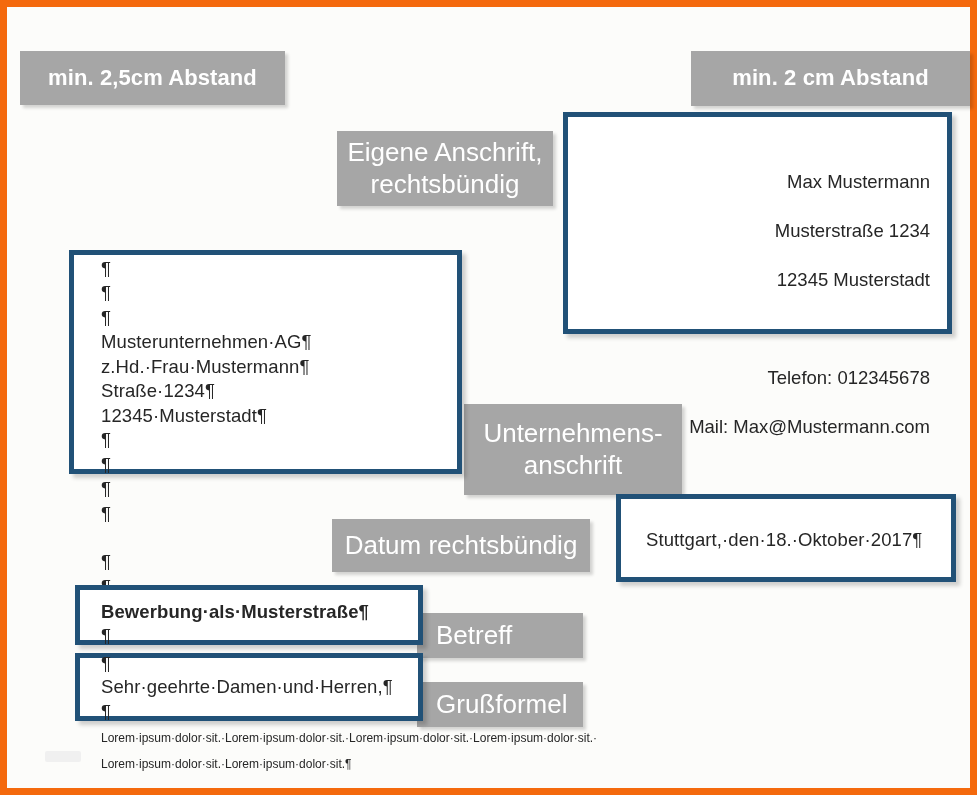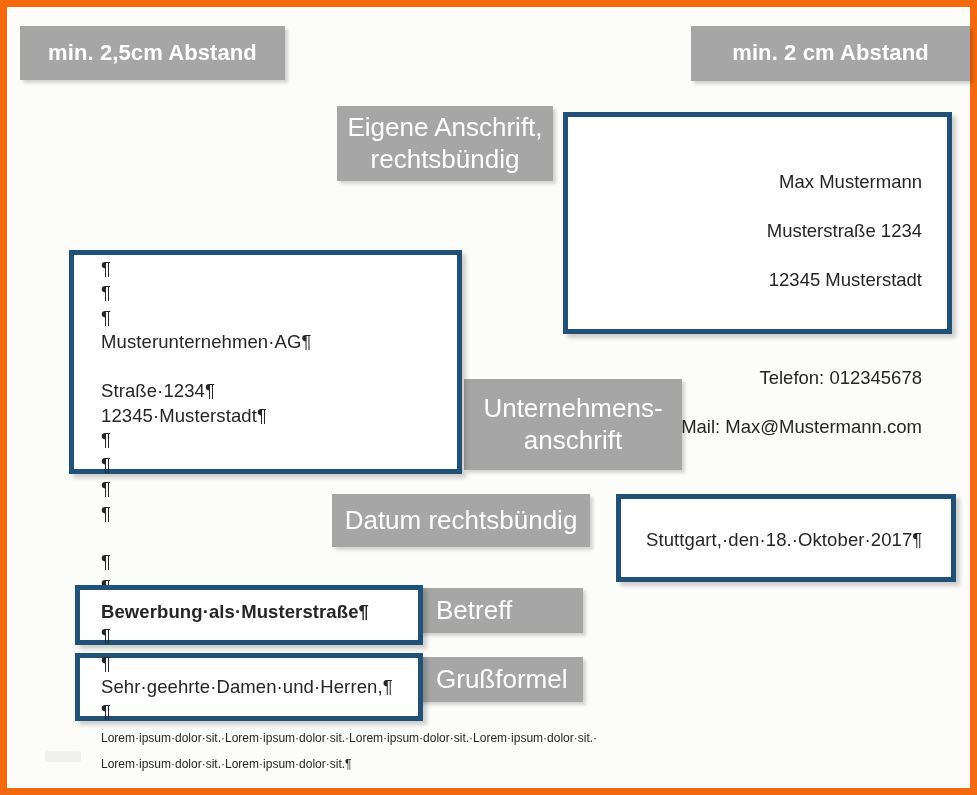--- a/index.html
+++ b/index.html
@@ -32,20 +32,21 @@
     position: absolute;
     background: #a6a6a6;
     color: #ffffff;
     display: flex;
     align-items: center;
     justify-content: center;
     text-align: center;
     line-height: 1.22;
     box-shadow: 3px 3px 3px rgba(0,0,0,0.16);
     white-space: pre-line;
+    margin-top: 25px;
   }
   .label.bold  { font-weight: bold; font-size: 22px; letter-spacing: .1px; }
   .label.light { font-weight: normal; font-size: 26px; }
 
   
   .wbox {
     position: absolute;
     background: #ffffff;
     border: 5px solid #215177;
     box-shadow: 4px 4px 4px rgba(0,0,0,0.18);
@@ -102,36 +103,37 @@
     <div class="label light" style="left:457px; top:372px; width:218px; height:91px;">Unternehmens-
 anschrift</div>
 
     <div class="label light" style="left:325px; top:487px; width:258px; height:53px;">Datum rechtsbündig</div>
 
     <div class="label light" style="left:410px; top:581px; width:166px; height:45px; justify-content:flex-start; padding-left:19px;">Betreff</div>
 
     <div class="label light" style="left:410px; top:650px; width:166px; height:45px; justify-content:flex-start; padding-left:19px;">Grußformel</div>
 
     <div class="wbox" style="left:556px; top:105px; width:389px; height:222px;">
-      <div class="addr-block" style="right:25px; top:28px; text-align:right;">
+      <div class="addr-block" style="right:17px; top:28px; text-align:right;">
         <div>Max Mustermann</div>
         <div>Musterstraße 1234</div>
         <div>12345 Musterstadt</div>
         <div>&nbsp;</div>
         <div>Telefon: 012345678</div>
         <div>Mail: Max@Mustermann.com</div>
       </div>
     </div>
 
     <div class="wbox" style="left:62px; top:243px; width:393px; height:224px;"></div>
 
     <div class="doc-line" style="left:94px; top:250px;">¶</div>
     <div class="doc-line" style="left:94px; top:274px;">¶</div>
     <div class="doc-line" style="left:94px; top:299px;">¶</div>
     <div class="doc-line" style="left:94px; top:323px;">Musterunternehmen·AG¶</div>
+    <div class="doc-line" style="left:94px; top:348px;">z.Hd.·Frau·Mustermann¶</div>
     <div class="doc-line" style="left:94px; top:372px;">Straße·1234¶</div>
     <div class="doc-line" style="left:94px; top:397px;">12345·Musterstadt¶</div>
     <div class="doc-line" style="left:94px; top:421px;">¶</div>
     <div class="doc-line" style="left:94px; top:446px;">¶</div>
 
     <div class="doc-line" style="left:94px; top:470px;">¶</div>
     <div class="doc-line" style="left:94px; top:495px;">¶</div>
     <div class="doc-line" style="left:94px; top:543px;">¶</div>
     <div class="doc-line" style="left:94px; top:568px;">¶</div>
 

